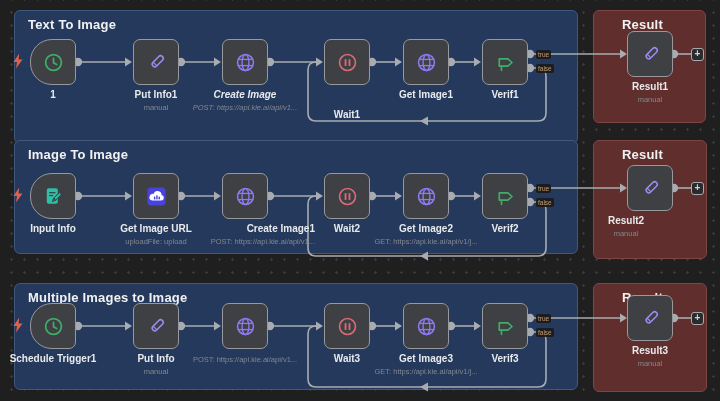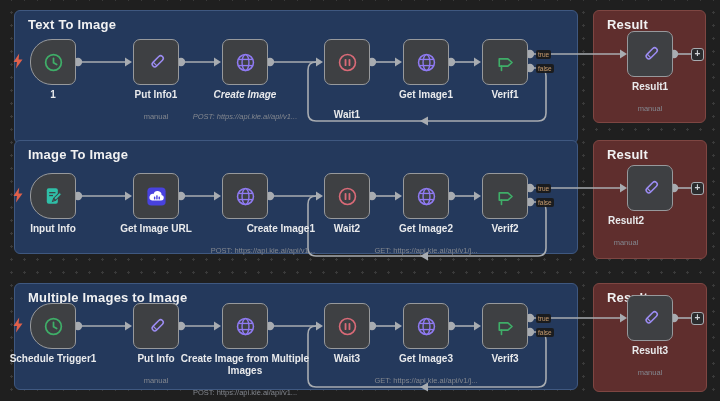--- a/index.html
+++ b/index.html
@@ -5,38 +5,38 @@
   html,body{margin:0;padding:0;background:#151515;}
   #canvas{
     position:relative;width:720px;height:401px;overflow:hidden;
     background-color:#1f1f1f;
     background-image:radial-gradient(circle,#3a3a3a 1px,transparent 1.4px);
     background-size:13px 13px;background-position:5px 6px;
     font-family:"Liberation Sans",sans-serif;
   }
   .panel{position:absolute;border-radius:6px;box-sizing:border-box;z-index:1;}
   .panel.group{background:#24395c;border:1px solid #3f5880;}
-  .panel.result{background:#5f2e2d;border:1px solid #7e4642;}
+  .panel.result{background:#5f2e2d;border:1px solid #7e4642;padding-left:15px;}
   .panel-title{padding:6px 0 0 13px;font-size:13px;font-weight:700;color:#f1f1f2;letter-spacing:.2px;}
   .g0{left:14px;top:10px;width:564px;height:134px;}
   .g1{left:14px;top:140px;width:564px;height:114px;}
   .g2{left:14px;top:283px;width:564px;height:107px;}
   .r0{left:593px;top:10px;width:113px;height:113px;}
   .r1{left:593px;top:140px;width:114px;height:119px;}
   .r2{left:593px;top:283px;width:114px;height:109px;}
   #wires{position:absolute;left:0;top:0;z-index:2;pointer-events:none;}
   .node{
     position:absolute;width:46px;height:46px;box-sizing:border-box;
     background:#3e4043;border:1.5px solid #97999c;border-radius:7px;
     display:flex;align-items:center;justify-content:center;z-index:3;
   }
   .node.trigger{border-radius:22px 7px 7px 22px;}
   .nwrap{position:absolute;width:140px;text-align:center;z-index:3;}
   .nlabel{font-size:10px;font-weight:700;color:#e9eaec;line-height:1.18;}
-  .nsub{font-size:7.5px;color:#83878f;margin-top:11px;white-space:nowrap;}
+  .nsub{font-size:7.5px;color:#83878f;margin-top:2px;white-space:nowrap;}
   .pbadge{
     position:absolute;z-index:4;font-size:6.5px;line-height:9px;height:9px;
     color:#c79b6d;background:rgba(26,26,26,.92);padding:0 2px;border-radius:2px;
   }
   .plus{
     position:absolute;z-index:4;width:13px;height:13px;box-sizing:border-box;
     background:#2a2b2d;border:1.5px solid #a8acb1;border-radius:3px;
     color:#cfd2d6;font-size:10px;font-weight:700;line-height:9px;text-align:center;
   }
   .bolt{position:absolute;z-index:3;}
@@ -236,20 +236,21 @@
       <svg width="23" height="23" viewBox="0 0 24 24">
         <rect x="2.5" y="2.5" width="19" height="19" rx="4" fill="#4842df"></rect>
         <path d="M7.4 16.2 h9.4 a2.9 2.9 0 0 0 0.5 -5.75 a4.3 4.3 0 0 0 -8.4 -1.1 a3.3 3.3 0 0 0 -1.5 6.85 Z" fill="#ffffff"></path>
         <rect x="9.3" y="12" width="1.5" height="3.2" rx="0.5" fill="#4842df"></rect>
         <rect x="11.7" y="10.8" width="1.5" height="4.4" rx="0.5" fill="#4842df"></rect>
         <rect x="14.1" y="12" width="1.5" height="3.2" rx="0.5" fill="#4842df"></rect>
       </svg>
     </div>
     <div class="nwrap" style="left: 86px; top: 223px;">
       <div class="nlabel">Get Image URL</div>
+      <div class="nsub">uploadFile: upload</div>
     </div>
     <div class="node" style="left: 222px; top: 173px;">
       <svg width="23" height="23" viewBox="0 0 24 24">
         <circle cx="12" cy="12" r="8.3" fill="none" stroke="#8f7af2" stroke-width="1.6"></circle>
         <ellipse cx="12" cy="12" rx="3.6" ry="8.3" fill="none" stroke="#8f7af2" stroke-width="1.4"></ellipse>
         <line x1="4.6" y1="8.8" x2="19.4" y2="8.8" stroke="#8f7af2" stroke-width="1.4"></line>
         <line x1="4.6" y1="15.2" x2="19.4" y2="15.2" stroke="#8f7af2" stroke-width="1.4"></line>
       </svg>
     </div>
     <div class="nwrap" style="left: 175px; top: 223px; text-align: right;">
@@ -328,21 +329,20 @@
     </div>
     <div class="node" style="left: 222px; top: 303px;">
       <svg width="23" height="23" viewBox="0 0 24 24">
         <circle cx="12" cy="12" r="8.3" fill="none" stroke="#8f7af2" stroke-width="1.6"></circle>
         <ellipse cx="12" cy="12" rx="3.6" ry="8.3" fill="none" stroke="#8f7af2" stroke-width="1.4"></ellipse>
         <line x1="4.6" y1="8.8" x2="19.4" y2="8.8" stroke="#8f7af2" stroke-width="1.4"></line>
         <line x1="4.6" y1="15.2" x2="19.4" y2="15.2" stroke="#8f7af2" stroke-width="1.4"></line>
       </svg>
     </div>
     <div class="nwrap" style="left: 175px; top: 353px;">
-      <div class="nlabel">Create Image from Multiple Images</div>
       <div class="nsub">POST: https://api.kie.ai/api/v1...</div>
     </div>
     <div class="node" style="left: 324px; top: 303px;">
       <svg width="23" height="23" viewBox="0 0 24 24">
         <circle cx="12" cy="12" r="8.3" fill="none" stroke="#d96a77" stroke-width="1.7"></circle>
         <rect x="9" y="8.3" width="1.9" height="7.4" rx="0.9" fill="#d96a77"></rect>
         <rect x="13.1" y="8.3" width="1.9" height="7.4" rx="0.9" fill="#d96a77"></rect>
       </svg>
     </div>
     <div class="nwrap" style="left: 277px; top: 353px;">

